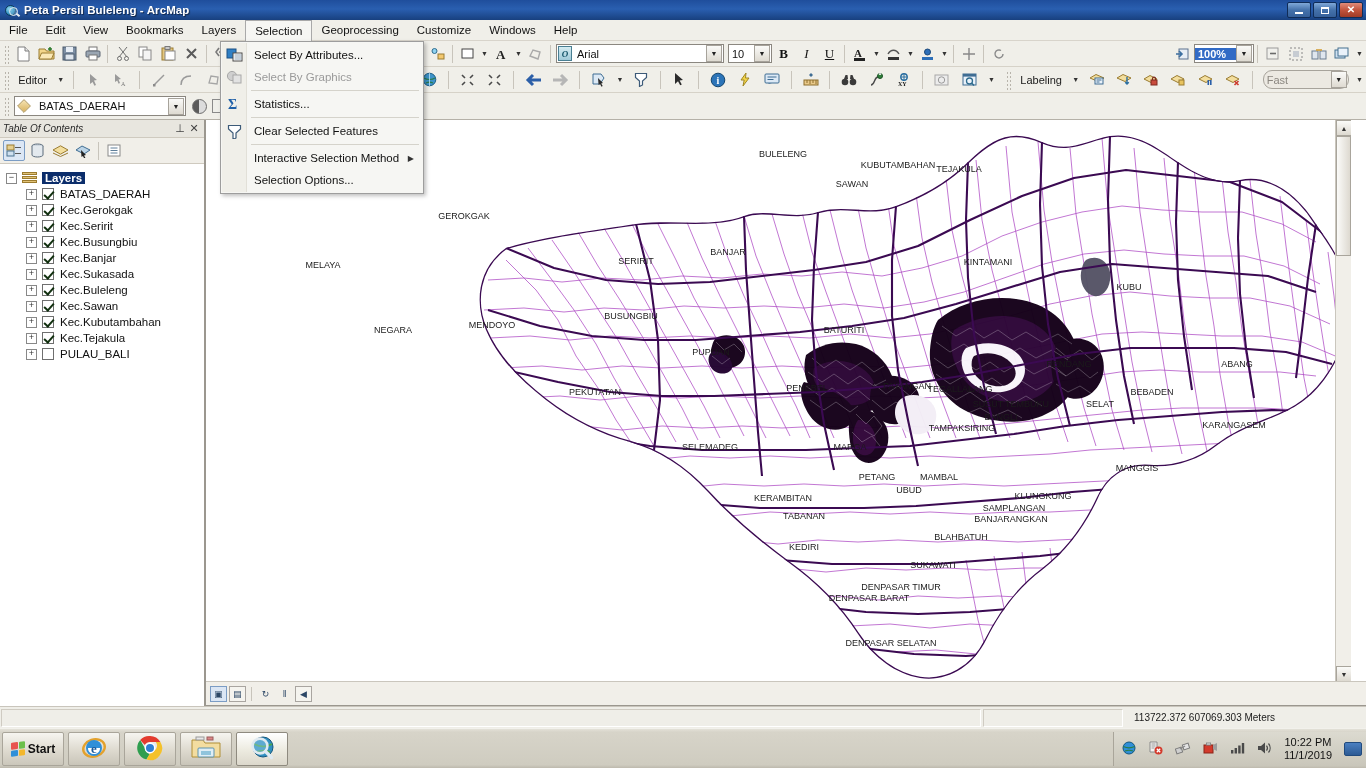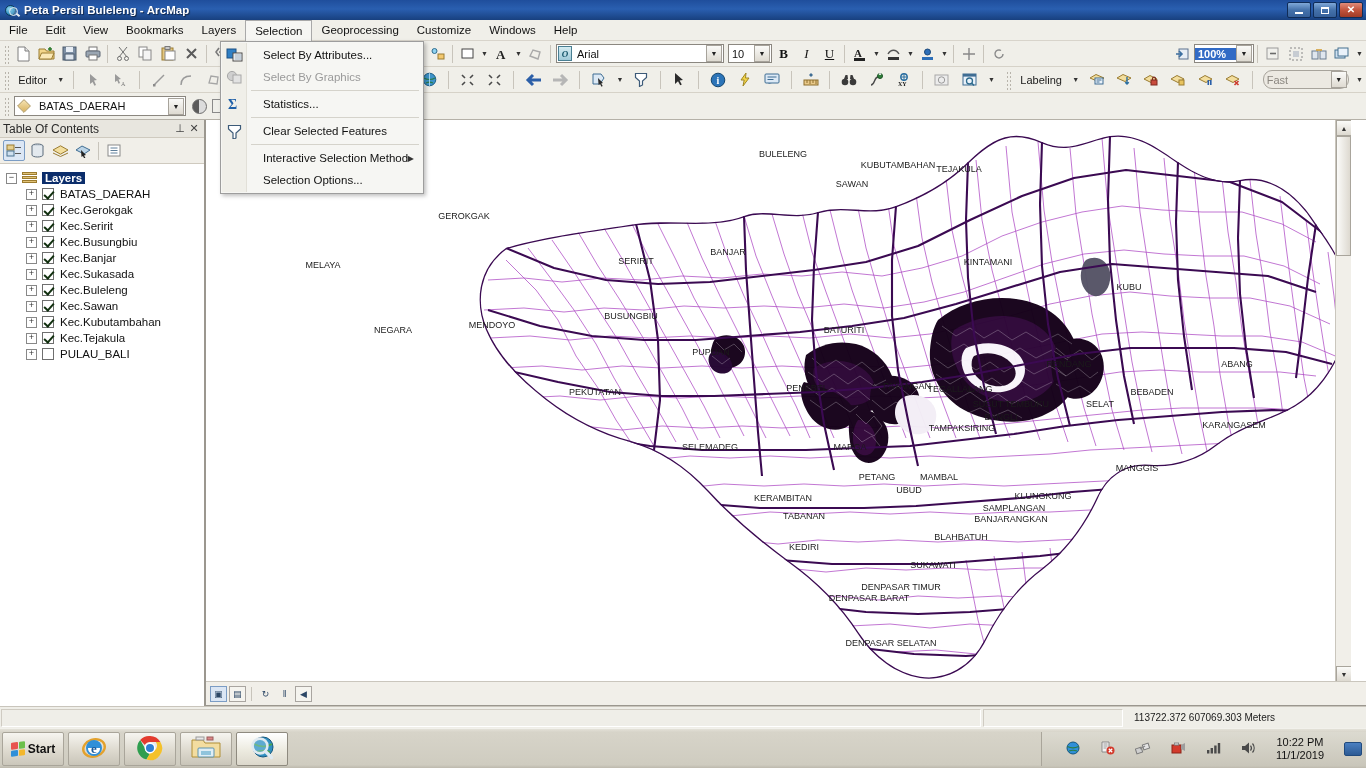--- a/index.html
+++ b/index.html
@@ -152,21 +152,21 @@
   
   .toc {
     position: absolute; left: 0; top: 120px; width: 205px; height: 586px;
     background: #fff; border-right: 1px solid #9b978f;
   }
   .toc-head {
     height: 18px; background: #e8e6df; display: flex; align-items: center;
     padding: 0 3px; border-bottom: 1px solid #cfcabf;
   }
   .toc-head .t {
-    font-size: 12px; color: #2a2a2a; flex: 1;
+    font-size: 10px; color: #2a2a2a; flex: 1; font-style: italic;
   }
   .toc-head .pin, .toc-head .x { width: 14px; text-align: center; color:#444; font-size: 11px; }
   .toc-tools {
     height: 26px; background: #f1efe9; display: flex; align-items: center;
     padding: 0 3px; gap: 1px; border-bottom: 1px solid #cfcabf;
   }
   .toc-tool {
     width: 22px; height: 21px; display: flex; align-items: center; justify-content: center;
     position: relative;
   }
@@ -272,41 +272,41 @@
   .start-btn span { font-size: 12px; font-weight: bold; color: #111; }
   .tb-task {
     width: 52px; height: 34px; margin-left: 4px;
     background: linear-gradient(180deg,#f6f5f0,#ddd9ce 55%,#c9c5b9);
     border: 1px solid #a9a59a; border-radius: 2px;
     display: flex; align-items: center; justify-content: center;
   }
   .tb-task.active { background: linear-gradient(180deg,#ffffff,#eceadf 55%,#dcd8cc); border-color:#8e8a7f; }
   .tray {
     margin-left: auto; height: 34px; display: flex; align-items: center;
-    padding: 0 4px 0 24px; gap: 20px;
+    padding: 0 4px 0 8px; gap: 12px;
     background: linear-gradient(180deg,#dcdad0,#c9c6ba);
     border-left: 1px solid #a9a59a;
   }
   .tray-clock { font-size: 11px; color: #111; text-align: center; line-height: 13px; }
   .showdesk { width: 18px; height: 14px; background: linear-gradient(180deg,#4a7fc1,#2c5a94); border: 1px solid #204a7e; border-radius: 2px; }
 
   
   .dropdown {
     position: absolute; left: 220px; top: 41px; width: 204px;
     background: #f6f6f3; border: 1px solid #9d9d9d;
     box-shadow: 2px 2px 4px rgba(0,0,0,.25);
     padding: 2px 0 2px 0; z-index: 50;
   }
   .dd-gutter {
     position: absolute; left: 1px; top: 1px; width: 25px; bottom: 1px;
     background: #f0efe9; border-right: 1px solid #e2e0d8;
   }
   .dd-item {
     position: relative; height: 22px; display: flex; align-items: center;
-    padding-left: 42px; font-size: 11.5px; color: #111; z-index: 2;
+    padding-left: 33px; font-size: 11.5px; color: #111; z-index: 2;
   }
   .dd-item.disabled { color: #9a9a9a; }
   .dd-sep { height: 1px; background: #d5d3cb; margin: 2px 4px 2px 30px; position: relative; z-index: 2; }
   .dd-ico {
     position: absolute; left: 5px; top: 3px; width: 17px; height: 16px; z-index: 3;
   }
   .dd-sub { position: absolute; right: 9px; font-size: 8px; color: #333; }
 </style>
 </head>
 <body>

